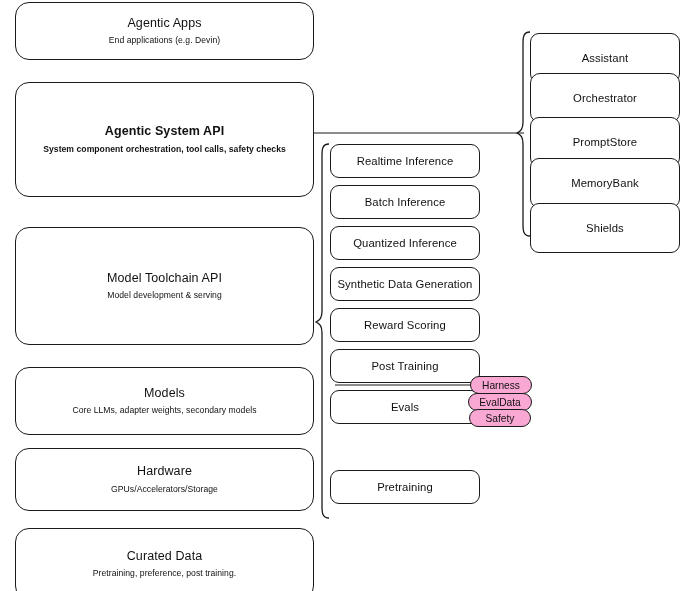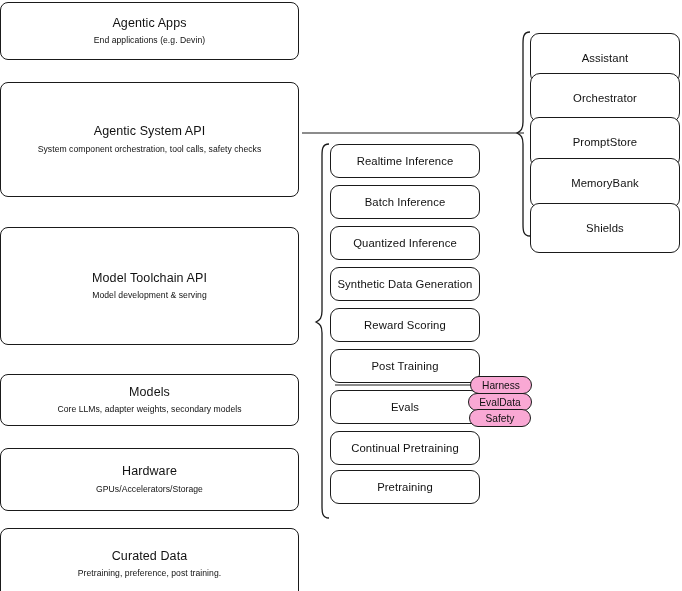--- a/index.html
+++ b/index.html
@@ -42,23 +42,23 @@
     letter-spacing: 0.1px;
   }
   .box .subtitle {
     font-size: 8.6px;
     color: #111111;
     margin-top: 4px;
     letter-spacing: 0.05px;
   }
   
   .layer {
-    left: 0;
+    left: 15px;
     width: 299px;
-    border-radius: 8px;
+    border-radius: 14px;
   }
   
   .capability {
     left: 330px;
     width: 150px;
     height: 34px;
     border-radius: 9px;
   }
   .capability .title {
     font-size: 11.3px;
@@ -129,31 +129,31 @@
     <path d="M335,385 L474,385" fill="none" stroke="#1a1a1a" stroke-width="1.1"></path>
     <path d="M335,402 L472,402" fill="none" stroke="#1a1a1a" stroke-width="1.1"></path>
     <path d="M335,418 L474,418" fill="none" stroke="#1a1a1a" stroke-width="1.1"></path>
   </svg>
 
   <div class="box layer" style="top:2px; height:58px;">
     <div class="title">Agentic Apps</div>
     <div class="subtitle">End applications (e.g. Devin)</div>
   </div>
 
-  <div class="box layer" style="top:82px; height:115px;">
+  <div class="box layer" style="top:82px; height:115px;font-weight:bold;">
     <div class="title">Agentic System API</div>
     <div class="subtitle">System component orchestration, tool calls, safety checks</div>
   </div>
 
   <div class="box layer" style="top:227px; height:118px;">
     <div class="title">Model Toolchain API</div>
     <div class="subtitle">Model development &amp; serving</div>
   </div>
 
-  <div class="box layer" style="top:367px; height:52px;margin-top:7px;">
+  <div class="box layer" style="top:367px; height:68px;">
     <div class="title">Models</div>
     <div class="subtitle">Core LLMs, adapter weights, secondary models</div>
   </div>
 
   <div class="box layer" style="top:448px; height:63px;">
     <div class="title">Hardware</div>
     <div class="subtitle">GPUs/Accelerators/Storage</div>
   </div>
 
   <div class="box layer" style="top:528px; height:72px;">
@@ -175,23 +175,20 @@
   </div>
   <div class="box capability" style="top:308px;">
     <div class="title">Reward Scoring</div>
   </div>
   <div class="box capability" style="top:349px;">
     <div class="title">Post Training</div>
   </div>
   <div class="box capability" style="top:390px;">
     <div class="title">Evals</div>
   </div>
-  <div class="box capability" style="top:431px;">
-    <div class="title">Continual Pretraining</div>
-  </div>
   <div class="box capability" style="top:470px;">
     <div class="title">Pretraining</div>
   </div>
 
   <div class="badge" style="left:470px; top:376px; width:62px;">Harness</div>
   <div class="badge" style="left:468px; top:393px; width:64px;">EvalData</div>
   <div class="badge" style="left:469px; top:409px; width:62px;">Safety</div>
 
   <div class="box component" style="top:33px;">
     <div class="title">Assistant</div>

